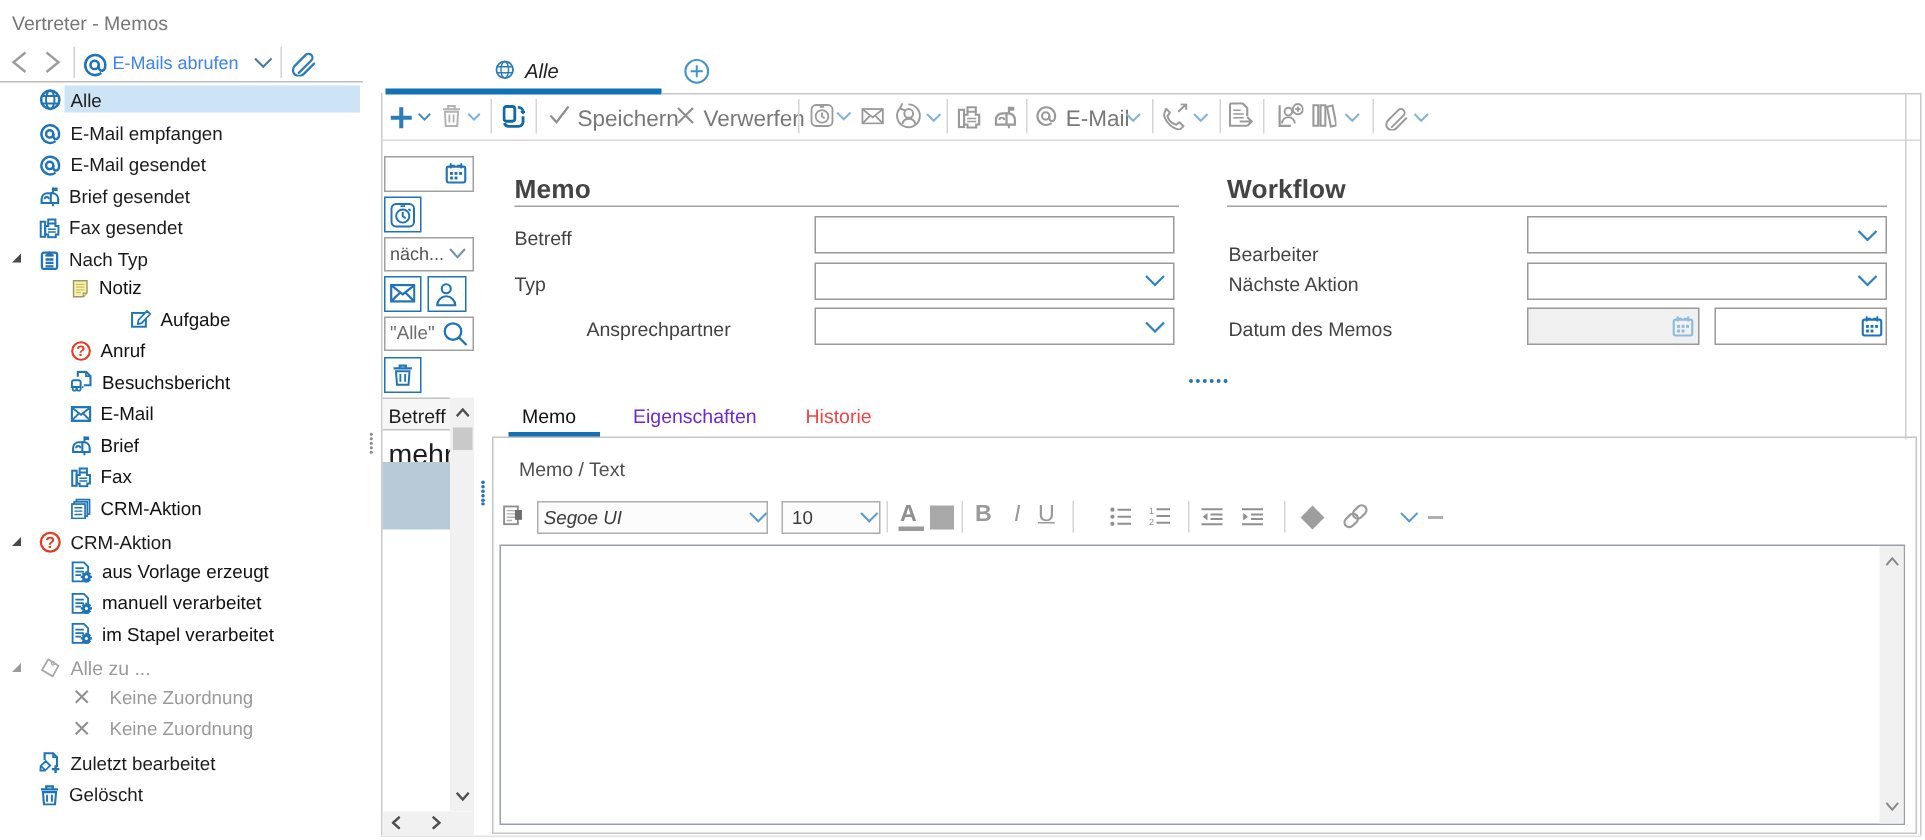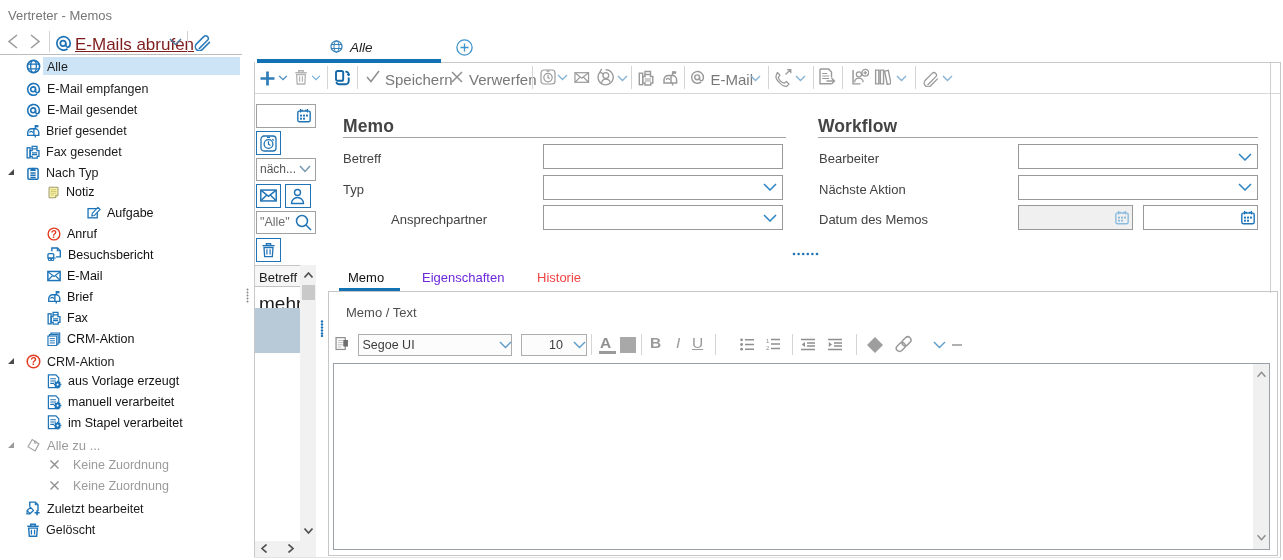--- a/index.html
+++ b/index.html
@@ -34,21 +34,21 @@
       <path d="M10 1 L2 7.5 L10 14" fill="none" stroke="#9d9d9d" stroke-width="1.6"></path>
     </svg>
   <svg class="ico" style="left:29px;top:34px;" width="12" height="15" viewBox="0 0 12 15">
       <path d="M2 1 L10 7.5 L2 14" fill="none" stroke="#9d9d9d" stroke-width="1.6"></path>
     </svg>
   <div class="ln" style="left:49px;top:31px;width:1px;height:21px;background:#d2d2d2;"></div>
   <svg class="ico" style="left:55px;top:35px;" width="17" height="17" viewBox="0 0 16 16">
       <circle cx="7.6" cy="7.8" r="2.6" fill="none" stroke="#2073b5" stroke-width="1.6"></circle>
       <path d="M10.2 7.8 v1.4 c0 1.7 1.2 2.4 2.2 2.2 c1 -0.2 1.9 -1.2 1.9 -3.6 a6.3 6.3 0 1 0 -2.5 5.1" fill="none" stroke="#2073b5" stroke-width="1.6"></path>
     </svg>
-  <div class="abs" style="left:75px;top:35px;font-size:17px;color:#7f1d1d;text-decoration:underline;">E-Mails abrufen</div>
+  <div class="abs" style="left:75px;top:35px;font-size:12px;color:#3b82f6;">E-Mails abrufen</div>
   <svg class="ico" style="left:169px;top:38px;" width="13" height="8" viewBox="0 0 13 8">
       <path d="M1 1 L6.5 6.5 L12 1" fill="none" stroke="#4e7d9f" stroke-width="1.5"></path>
     </svg>
   <div class="ln" style="left:187px;top:31px;width:1px;height:21px;background:#d2d2d2;"></div>
   <svg class="ico" style="left:193px;top:33px;" width="18" height="18" viewBox="0 0 18 18">
       <path d="M6.2 15.6 L14.5 7.3 a2.6 2.6 0 0 0 -3.7 -3.7 L3.5 10.9 a4.0 4.0 0 0 0 5.7 5.7 L16.4 9.4" fill="none" stroke="#2b7bba" stroke-width="1.5" stroke-linecap="round"></path>
     </svg>
 </div>
 
 <div class="ln" style="left:0;top:54px;width:242px;height:1px;background:#bdbdbd;"></div>
@@ -421,21 +421,21 @@
       <path d="M1 1 L7 7 L13 1" fill="none" stroke="#2b83c1" stroke-width="1.5"></path>
     </svg>
 <div class="flabel" style="left:343px;top:212px;margin-left:48px;">Ansprechpartner</div>
 <div class="inp" style="left:543px;top:205px;width:240px;"></div>
 <svg class="ico" style="left:763px;top:213.5px;" width="14" height="8" viewBox="0 0 14 8">
       <path d="M1 1 L7 7 L13 1" fill="none" stroke="#2b83c1" stroke-width="1.5"></path>
     </svg>
 
 <div class="hdr" style="left:818px;top:116px;">Workflow</div>
 <div class="ln" style="left:818px;top:136.5px;width:440px;height:1px;background:#a2a2a2;"></div>
-<div class="flabel" style="left:819px;top:151px;">Bearbeiter</div>
+<div class="flabel" style="left:819px;top:162px;">Bearbeiter</div>
 <div class="inp" style="left:1018px;top:144px;width:240px;"></div>
 <svg class="ico" style="left:1238px;top:152.5px;" width="14" height="8" viewBox="0 0 14 8">
       <path d="M1 1 L7 7 L13 1" fill="none" stroke="#2b83c1" stroke-width="1.5"></path>
     </svg>
 <div class="flabel" style="left:819px;top:181.5px;">Nächste Aktion</div>
 <div class="inp" style="left:1018px;top:174.5px;width:240px;"></div>
 <svg class="ico" style="left:1238px;top:183px;" width="14" height="8" viewBox="0 0 14 8">
       <path d="M1 1 L7 7 L13 1" fill="none" stroke="#2b83c1" stroke-width="1.5"></path>
     </svg>
 <div class="flabel" style="left:819px;top:212px;">Datum des Memos</div>
@@ -481,26 +481,26 @@
 <div class="abs" style="left:328px;top:291px;width:949.5px;height:264.5px;border:1px solid #c6c6c6;"></div>
 <div class="abs" style="left:346px;top:305px;font-size:13px;color:#4f4f4f;">Memo / Text</div>
 
 <svg class="ico" style="left:334.5px;top:336px;" width="14" height="15" viewBox="0 0 16 17">
       <rect x="1.2" y="1.8" width="10.5" height="13.5" fill="none" stroke="#8f8f8f" stroke-width="1.4"></rect>
       <path d="M3.2 5 h6.5 M3.2 7.5 h6.5 M3.2 10 h6.5 M3.2 12.5 h4" stroke="#b3b3b3" stroke-width="1"></path>
       <rect x="9.5" y="4.5" width="5.3" height="7.5" fill="#6e6e6e"></rect>
       <path d="M9.5 16 v-3 l2.6 1.5 2.7 -1.5 v3 z" fill="#6e6e6e" opacity="0"></path>
     </svg>
 <div class="abs" style="left:357.5px;top:334px;width:154.5px;height:21.5px;border:1px solid #adadad;background:#fcfcfc;"></div>
-<div class="abs" style="left:362.5px;top:338px;font-size:12.5px;color:#3c3c3c;">Segoe UI</div>
+<div class="abs" style="left:362.5px;top:338px;font-size:12.5px;color:#3c3c3c;font-style:italic;">Segoe UI</div>
 <svg class="ico" style="left:499px;top:341px;" width="13" height="8" viewBox="0 0 13 8">
       <path d="M1 1 L6.5 6.5 L12 1" fill="none" stroke="#5d9bc8" stroke-width="1.4"></path>
     </svg>
 <div class="abs" style="left:520.5px;top:334px;width:66px;height:21.5px;border:1px solid #adadad;background:#fcfcfc;"></div>
-<div class="abs" style="left:549px;top:338px;font-size:12.5px;color:#3c3c3c;">10</div>
+<div class="abs" style="left:528px;top:338px;font-size:12.5px;color:#3c3c3c;">10</div>
 <svg class="ico" style="left:573px;top:341px;" width="13" height="8" viewBox="0 0 13 8">
       <path d="M1 1 L6.5 6.5 L12 1" fill="none" stroke="#5d9bc8" stroke-width="1.4"></path>
     </svg>
 <div class="vsep" style="left:591px;top:334px;height:21px;"></div>
 <div class="abs" style="left:600px;top:334px;font-size:15.5px;font-weight:bold;color:#8f8f8f;">A</div>
 <div class="abs" style="left:599px;top:350.5px;width:16.5px;height:3px;background:#9a9a9a;"></div>
 <div class="abs" style="left:620px;top:336.5px;width:16px;height:16px;background:#a8a8a8;"></div>
 <div class="vsep" style="left:640.5px;top:334px;height:21px;"></div>
 <div class="abs" style="left:650px;top:334px;font-size:15.5px;font-weight:bold;color:#9a9a9a;">B</div>
 <div class="abs" style="left:676px;top:334px;font-size:15.5px;font-style:italic;color:#9a9a9a;">I</div>

